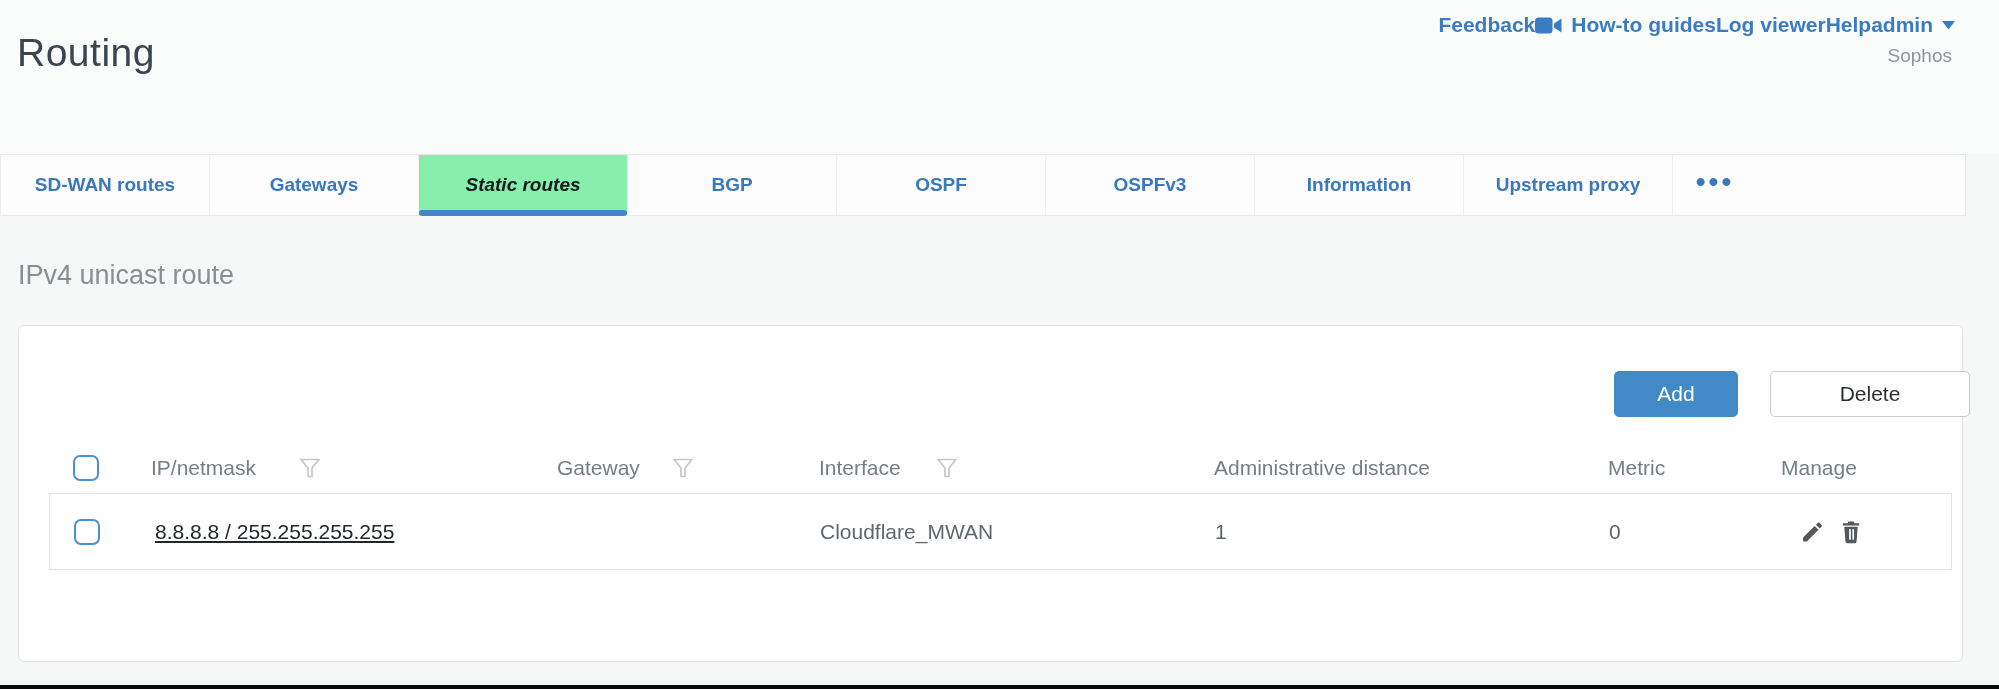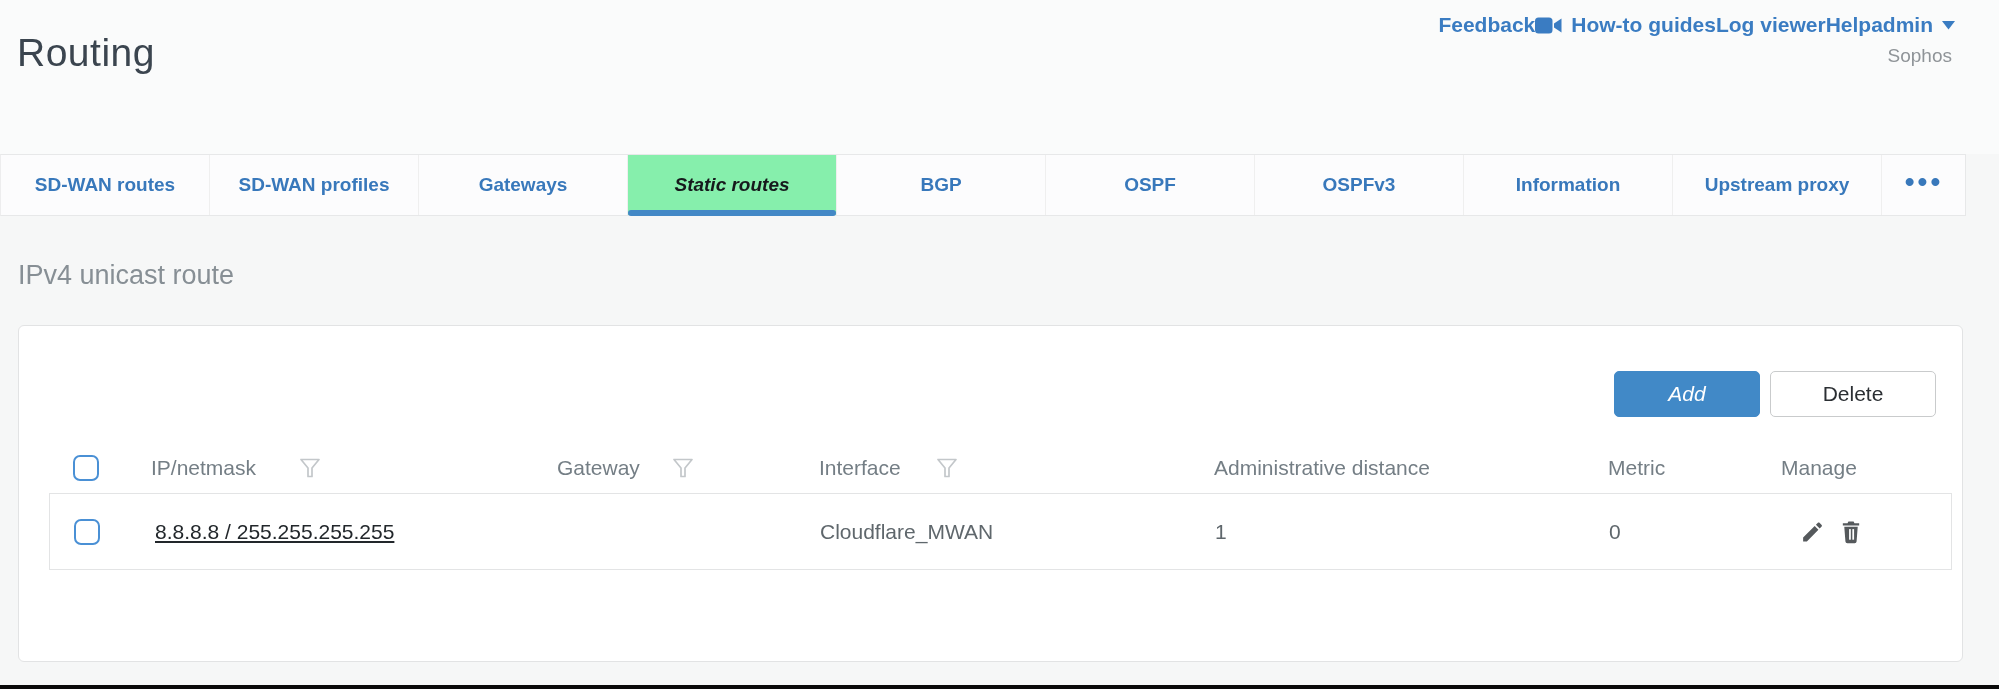--- a/index.html
+++ b/index.html
@@ -65,22 +65,22 @@
   .card {
     position:absolute; left:18px; top:325px; width:1945px; height:337px;
     background:#ffffff; border:1px solid #e2e3e4; border-radius:6px;
   }
   .btn {
     position:absolute; top:45px; height:46px;
     display:flex; align-items:center; justify-content:center;
     font-size:21px; border-radius:5px; cursor:pointer;
     font-family:"Liberation Sans", sans-serif;
   }
-  .btn-add   { left:1595px; width:146px; background:#4189c7; border:1px solid #4189c7; color:#ffffff;font-style:italic; }
-  .btn-delete{ left:1751px; width:166px; background:#ffffff; border:1px solid #c9cbcc; color:#2b2f33; }
+  .btn-add   { left:1595px; width:124px; background:#4189c7; border:1px solid #4189c7; color:#ffffff; }
+  .btn-delete{ left:1751px; width:200px; background:#ffffff; border:1px solid #c9cbcc; color:#2b2f33; }
 
   
   .thead { position:absolute; top:120px; left:0; right:0; height:44px; }
   .thead .cell, .thead .checkbox, .thead .funnel {
     position:absolute; top:50%; transform:translateY(-50%);
   }
   .thead .cell { font-size:21px; color:#747e85; white-space:nowrap; }
   .c-ipnet  { left:132px; }  .f-ipnet  { left:280px; }
   .c-gw     { left:538px; }  .f-gw     { left:653px; }
   .c-if     { left:800px; }  .f-if     { left:917px; }
@@ -149,21 +149,20 @@
           <path d="M0 0 H13 L6.5 8.5 Z" fill="#3a7cc2"></path>
         </svg>
     </span>
   </span>
 </div>
 
 <div class="brand">Sophos</div>
 
 <div class="tab-bar">
   <div class="tab">SD-WAN routes</div>
-  <div class="tab">SD-WAN profiles</div>
   <div class="tab">Gateways</div>
   <div class="tab active">Static routes</div>
   <div class="tab">BGP</div>
   <div class="tab">OSPF</div>
   <div class="tab">OSPFv3</div>
   <div class="tab">Information</div>
   <div class="tab">Upstream proxy</div>
   <div class="tab-more">•••</div>
 </div>
 

